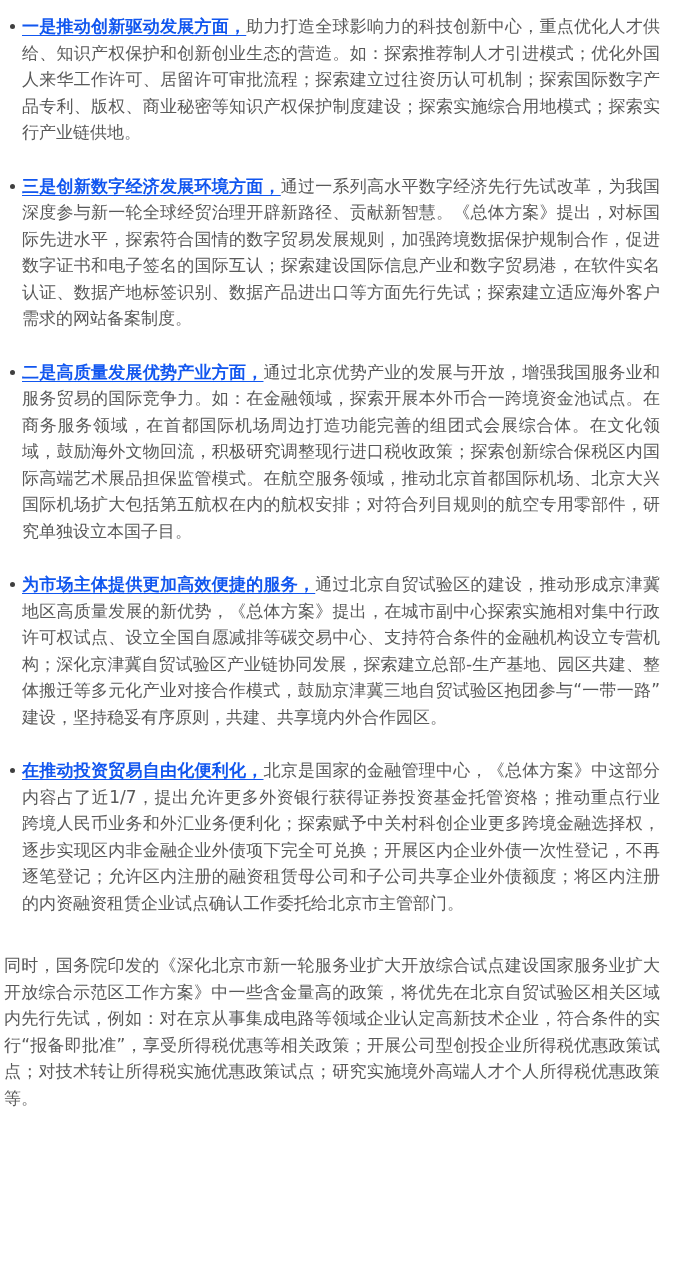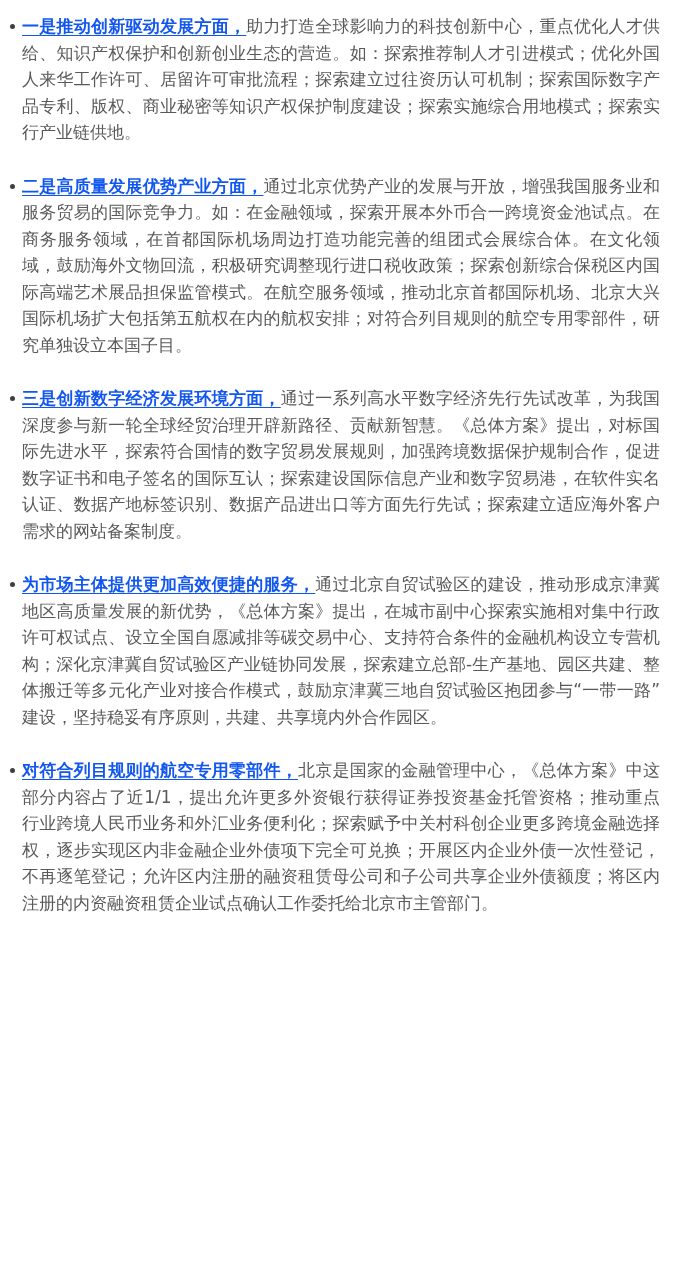--- a/index.html
+++ b/index.html
@@ -68,28 +68,29 @@
 <body>
 
 <div class="article">
   <ul class="bullet-list">
     <li class="bullet-item">
       <span class="bullet-dot"></span>
       <span class="lead">一是推动创新驱动发展方面，</span><span class="body-text">助力打造全球影响力的科技创新中心，重点优化人才供给、知识产权保护和创新创业生态的营造。如：探索推荐制人才引进模式；优化外国人来华工作许可、居留许可审批流程；探索建立过往资历认可机制；探索国际数字产品专利、版权、商业秘密等知识产权保护制度建设；探索实施综合用地模式；探索实行产业链供地。</span>
     </li>
     <li class="bullet-item">
       <span class="bullet-dot"></span>
-      <span class="lead">二是高质量发展优势产业方面，</span><span class="body-text">通过北京优势产业的发展与开放，增强我国服务业和服务贸易的国际竞争力。如：在金融领域，探索开展本外币合一跨境资金池试点。在商务服务领域，在首都国际机场周边打造功能完善的组团式会展综合体。在文化领域，鼓励海外文物回流，积极研究调整现行进口税收政策；探索创新综合保税区内国际高端艺术展品担保监管模式。在航空服务领域，推动北京首都国际机场、北京大兴国际机场扩大包括第五航权在内的航权安排；对符合列目规则的航空专用零部件，研究单独设立本国子目。</span>
+      <span class="lead">三是创新数字经济发展环境方面，</span><span class="body-text">通过一系列高水平数字经济先行先试改革，为我国深度参与新一轮全球经贸治理开辟新路径、贡献新智慧。《总体方案》提出，对标国际先进水平，探索符合国情的数字贸易发展规则，加强跨境数据保护规制合作，促进数字证书和电子签名的国际互认；探索建设国际信息产业和数字贸易港，在软件实名认证、数据产地标签识别、数据产品进出口等方面先行先试；探索建立适应海外客户需求的网站备案制度。</span>
     </li>
     <li class="bullet-item">
       <span class="bullet-dot"></span>
-      <span class="lead">三是创新数字经济发展环境方面，</span><span class="body-text">通过一系列高水平数字经济先行先试改革，为我国深度参与新一轮全球经贸治理开辟新路径、贡献新智慧。《总体方案》提出，对标国际先进水平，探索符合国情的数字贸易发展规则，加强跨境数据保护规制合作，促进数字证书和电子签名的国际互认；探索建设国际信息产业和数字贸易港，在软件实名认证、数据产地标签识别、数据产品进出口等方面先行先试；探索建立适应海外客户需求的网站备案制度。</span>
+      <span class="lead">二是高质量发展优势产业方面，</span><span class="body-text">通过北京优势产业的发展与开放，增强我国服务业和服务贸易的国际竞争力。如：在金融领域，探索开展本外币合一跨境资金池试点。在商务服务领域，在首都国际机场周边打造功能完善的组团式会展综合体。在文化领域，鼓励海外文物回流，积极研究调整现行进口税收政策；探索创新综合保税区内国际高端艺术展品担保监管模式。在航空服务领域，推动北京首都国际机场、北京大兴国际机场扩大包括第五航权在内的航权安排；对符合列目规则的航空专用零部件，研究单独设立本国子目。</span>
     </li>
     <li class="bullet-item">
       <span class="bullet-dot"></span>
       <span class="lead">为市场主体提供更加高效便捷的服务，</span><span class="body-text">通过北京自贸试验区的建设，推动形成京津冀地区高质量发展的新优势，《总体方案》提出，在城市副中心探索实施相对集中行政许可权试点、设立全国自愿减排等碳交易中心、支持符合条件的金融机构设立专营机构；深化京津冀自贸试验区产业链协同发展，探索建立总部-生产基地、园区共建、整体搬迁等多元化产业对接合作模式，鼓励京津冀三地自贸试验区抱团参与“一带一路”建设，坚持稳妥有序原则，共建、共享境内外合作园区。</span>
     </li>
     <li class="bullet-item">
       <span class="bullet-dot"></span>
-      <span class="lead">对符合列目规则的航空专用零部件，</span><span class="body-text">北京是国家的金融管理中心，《总体方案》中这部分内容占了近1/1，提出允许更多外资银行获得证券投资基金托管资格；推动重点行业跨境人民币业务和外汇业务便利化；探索赋予中关村科创企业更多跨境金融选择权，逐步实现区内非金融企业外债项下完全可兑换；开展区内企业外债一次性登记，不再逐笔登记；允许区内注册的融资租赁母公司和子公司共享企业外债额度；将区内注册的内资融资租赁企业试点确认工作委托给北京市主管部门。</span>
+      <span class="lead">在推动投资贸易自由化便利化，</span><span class="body-text">北京是国家的金融管理中心，《总体方案》中这部分内容占了近1/7，提出允许更多外资银行获得证券投资基金托管资格；推动重点行业跨境人民币业务和外汇业务便利化；探索赋予中关村科创企业更多跨境金融选择权，逐步实现区内非金融企业外债项下完全可兑换；开展区内企业外债一次性登记，不再逐笔登记；允许区内注册的融资租赁母公司和子公司共享企业外债额度；将区内注册的内资融资租赁企业试点确认工作委托给北京市主管部门。</span>
     </li>
   </ul>
+  <p class="para second">同时，国务院印发的《深化北京市新一轮服务业扩大开放综合试点建设国家服务业扩大开放综合示范区工作方案》中一些含金量高的政策，将优先在北京自贸试验区相关区域内先行先试，例如：对在京从事集成电路等领域企业认定高新技术企业，符合条件的实行“报备即批准”，享受所得税优惠等相关政策；开展公司型创投企业所得税优惠政策试点；对技术转让所得税实施优惠政策试点；研究实施境外高端人才个人所得税优惠政策等。</p>
 </div>
 
 </body></html>

